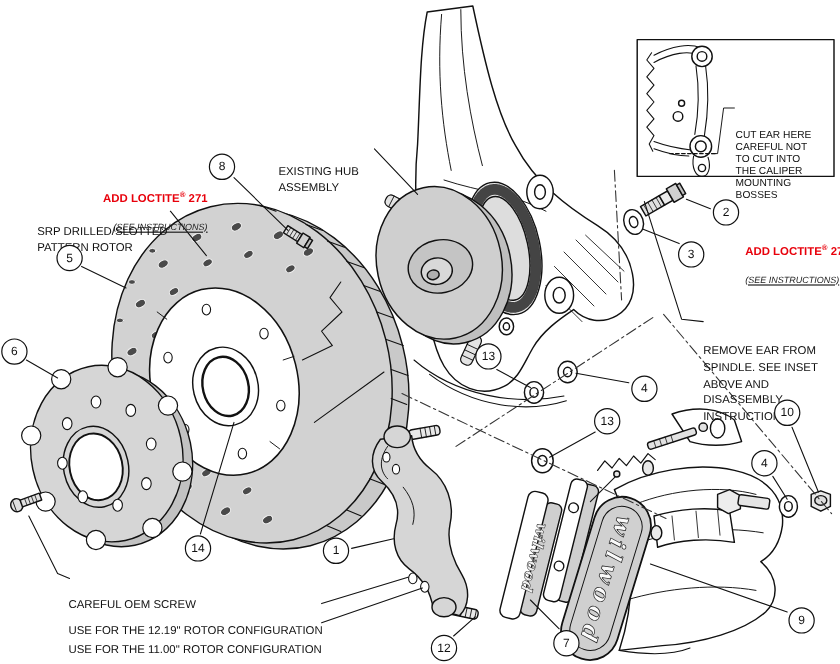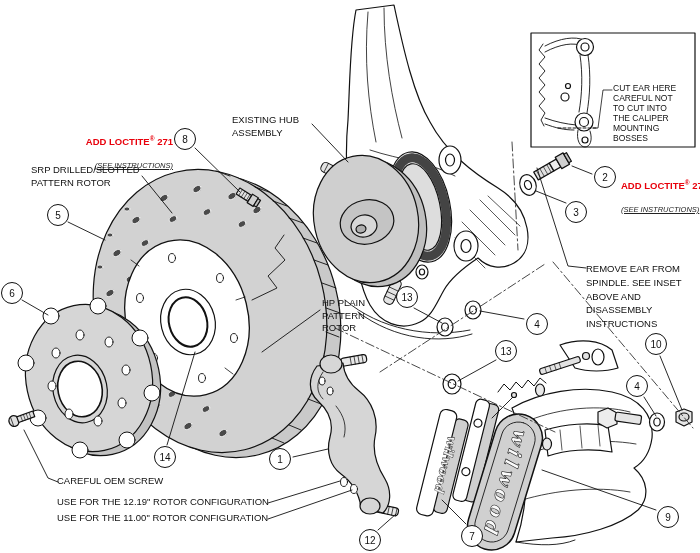--- a/index.html
+++ b/index.html
@@ -1,20 +1,20 @@
 <!DOCTYPE html>
 <html><head>
 <meta charset="utf-8">
 <style>
   html,body{margin:0;padding:0;background:#fff;}
   .stage{position:relative;width:700px;height:553px;background:#fff;overflow:hidden;
          font-family:"Liberation Sans",sans-serif;}
   svg{position:absolute;left:0;top:0;}
   .lbl{position:absolute;font-size:9.5px;line-height:1.32;color:#111;white-space:pre-line;
-       font-family:"Liberation Sans",sans-serif;}
+       font-family:"Liberation Sans",sans-serif;margin-top:24px;}
   .lbl.small{font-size:8.5px;line-height:10px;}
   .red-line{color:#e8000b;font-weight:bold;font-size:9.5px;white-space:nowrap;}
   .red-line sup{font-size:6.5px;}
   .sub-line{font-style:italic;font-size:7.5px;color:#222;white-space:nowrap;text-decoration:underline;}
   .ra{text-align:right;}
   .callout{position:absolute;width:22px;height:22px;border:1.3px solid #111;border-radius:50%;
            background:#fff;font-size:10px;color:#111;display:flex;align-items:center;
            justify-content:center;box-sizing:border-box;z-index:5;}
 </style>
 </head>
@@ -365,23 +365,20 @@
   <div class="red-line"><span>ADD LOCTITE</span><sup>®</sup><span> 271</span></div>
   <div class="sub-line">(SEE INSTRUCTIONS)</div>
 </div>
 
 <div class="lbl" style="left:232px;top:114px;">EXISTING HUB
 ASSEMBLY</div>
 
 <div class="lbl" style="left:31px;top:164px;">SRP DRILLED/SLOTTED
 PATTERN ROTOR</div>
 
-<div class="lbl" style="left:322px;top:297px;">HP PLAIN
-PATTERN
-ROTOR</div>
 
 <div class="lbl" style="left:621px;top:166px;">
   <div class="red-line"><span>ADD LOCTITE</span><sup>®</sup><span> 271</span></div>
   <div class="sub-line">(SEE INSTRUCTIONS)</div>
 </div>
 
 <div class="lbl" style="left:586px;top:262px;width:112px;line-height:1.45;">REMOVE EAR FROM
 SPINDLE.  SEE INSET
 ABOVE AND
 DISASSEMBLY

